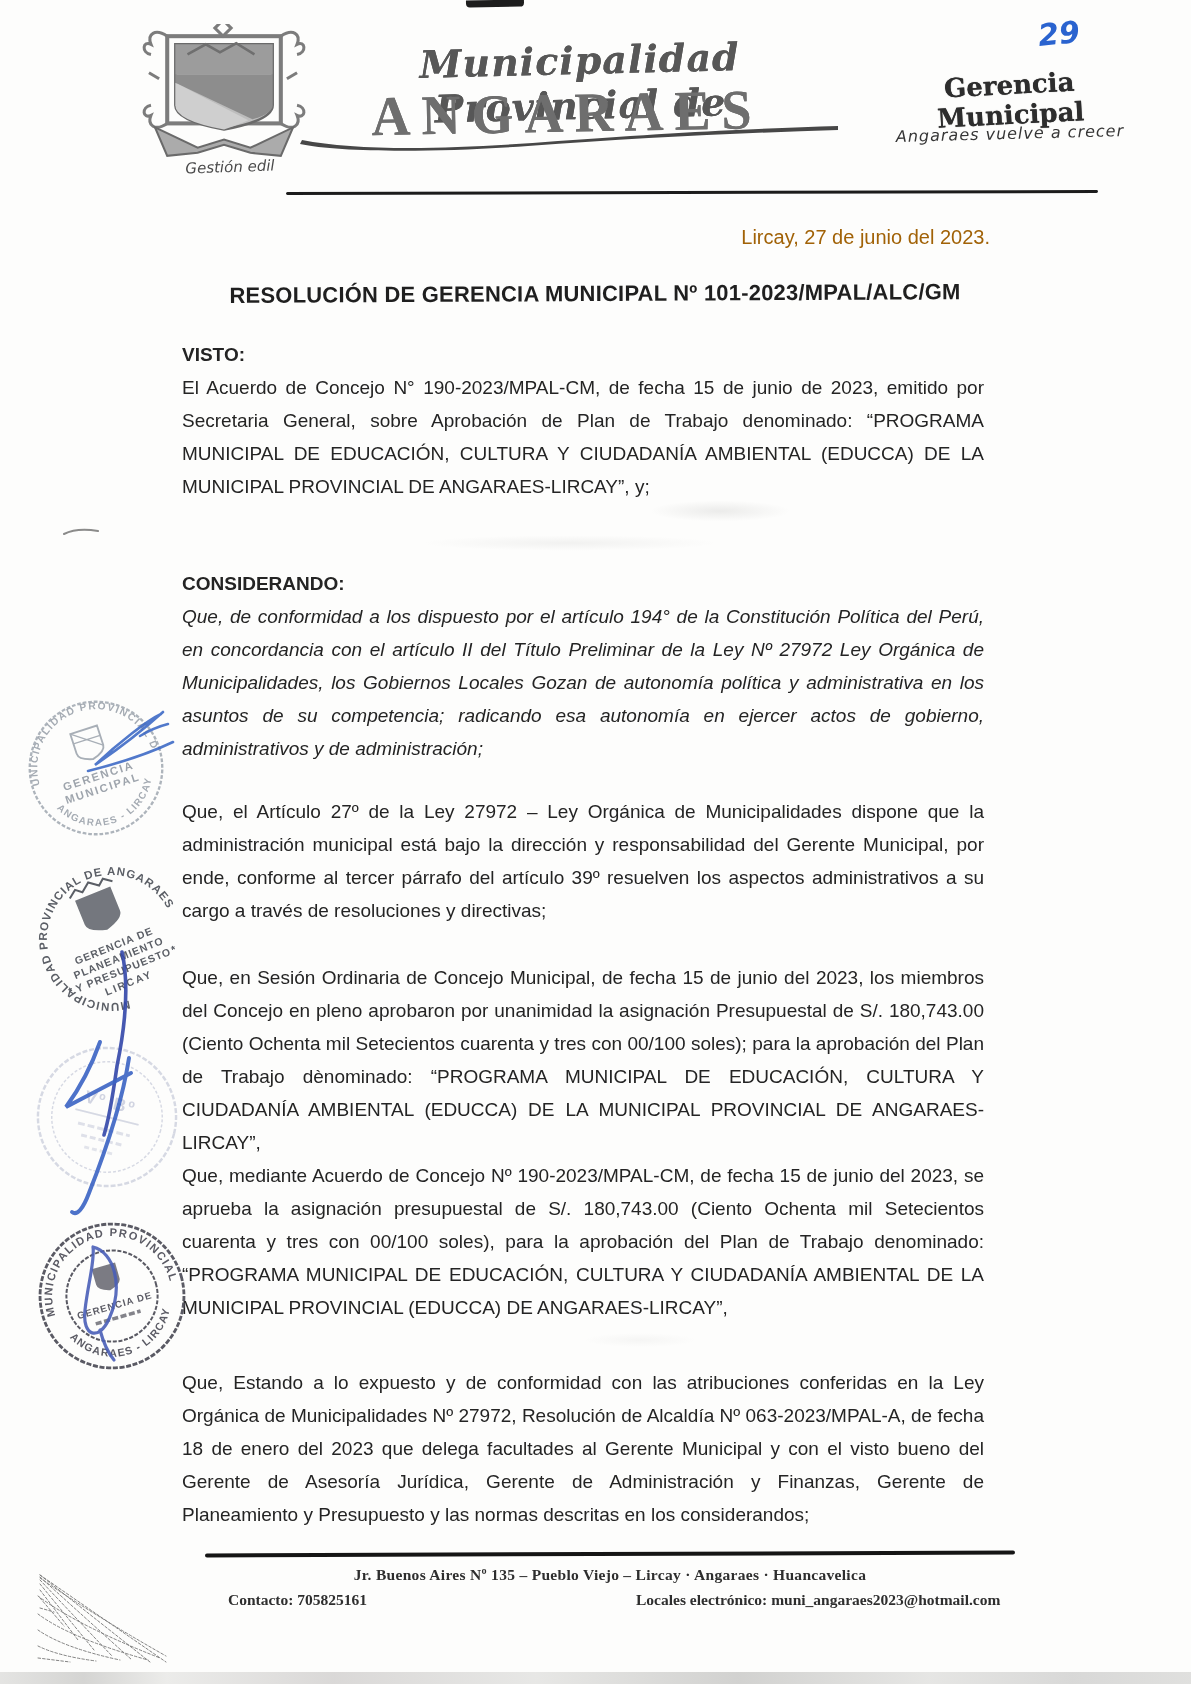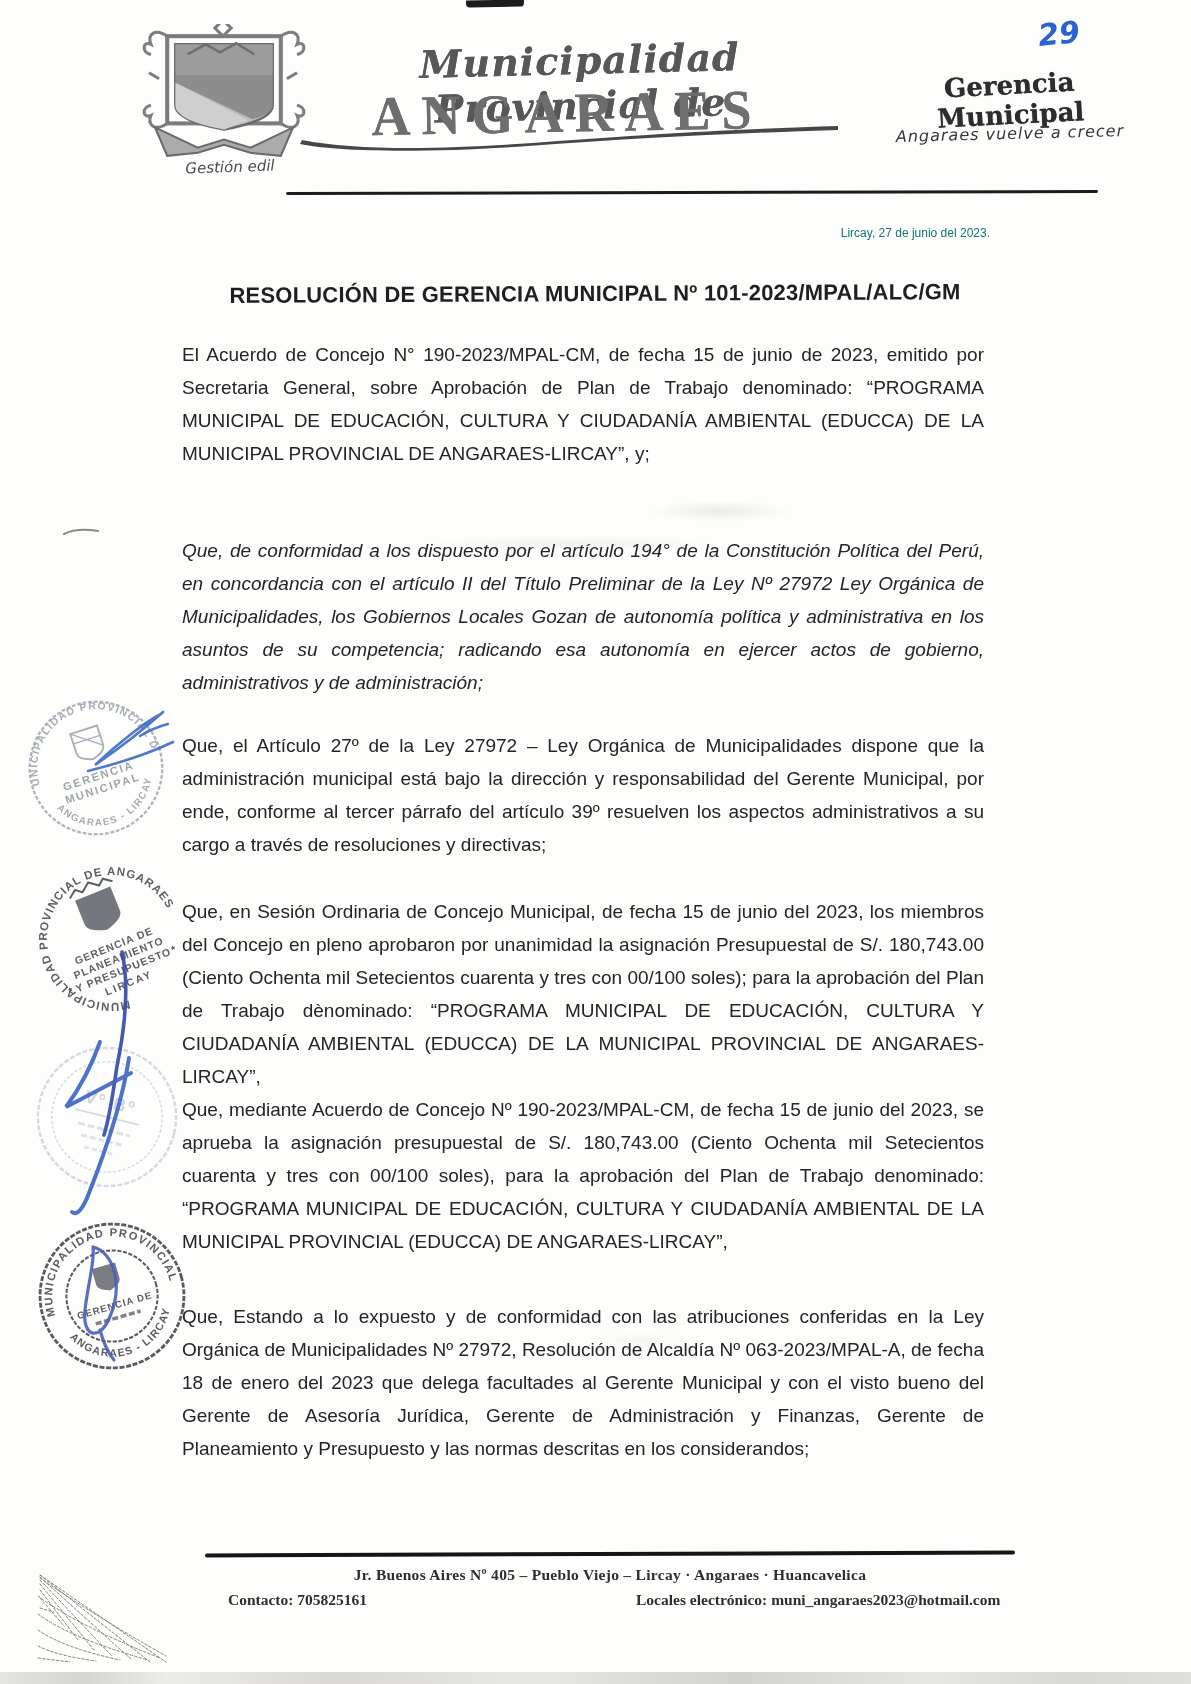--- a/index.html
+++ b/index.html
@@ -24,21 +24,21 @@
     text-shadow:0 0 .7px #2d2d2d;}
   .dept-slogan{position:absolute;left:890px;top:124px;width:240px;text-align:center;
     font:italic 16px "DejaVu Sans",sans-serif;color:#363636;letter-spacing:1px;
     transform:rotate(-1.5deg);}
   .page-number{position:absolute;left:1038px;top:16px;
     font:italic 700 30px "DejaVu Sans",sans-serif;color:#2a63cf;transform:rotate(-6deg);}
   .header-rule{position:absolute;left:286px;top:191px;width:812px;height:3px;
     background:#1c1c1c;border-radius:2px;transform:rotate(-.15deg);}
   
   .date-line{position:absolute;left:620px;top:226px;width:370px;text-align:right;
-    font-size:12px;color:#0f766e;}
+    font-size:20px;color:#a16207;}
   .doc-title{position:absolute;left:100px;top:281px;width:990px;text-align:center;
     font-weight:700;font-size:22px;color:#1f1f1f;letter-spacing:.2px;transform:rotate(-.3deg);}
   .body-text{position:absolute;left:182px;top:338px;width:802px;
     font-size:19px;line-height:33px;color:#242424;}
   .body-text p{margin:0;text-align:justify;}
   .lbl{font-weight:700;margin:0 0 3px 0;}
   .visto-body{margin:0 0 64px 0 !important;}
   .considerando-lbl{margin:0 0 4px 0;}
   .p1{margin:0 0 30px 0 !important;font-style:italic;}
   .p2{margin:0 0 34px 0 !important;}
@@ -106,21 +106,23 @@
   <div class="dept-title">Gerencia Municipal</div>
   <div class="dept-slogan">Angaraes vuelve a crecer</div>
   <div class="page-number">29</div>
 
   <div class="header-rule"></div>
 
   <div class="date-line">Lircay, 27 de junio del 2023.</div>
   <div class="doc-title">RESOLUCIÓN DE GERENCIA MUNICIPAL Nº 101-2023/MPAL/ALC/GM</div>
 
   <div class="body-text">
+    <p class="lbl">VISTO:</p>
     <p class="visto-body">El Acuerdo de Concejo N° 190-2023/MPAL-CM, de fecha 15 de junio de 2023, emitido por Secretaria General, sobre Aprobación de Plan de Trabajo denominado: “PROGRAMA MUNICIPAL DE EDUCACIÓN, CULTURA Y CIUDADANÍA AMBIENTAL (EDUCCA) DE LA MUNICIPAL PROVINCIAL DE ANGARAES-LIRCAY”, y;</p>
+    <p class="lbl considerando-lbl">CONSIDERANDO:</p>
     <p class="p1">Que, de conformidad a los dispuesto por el artículo 194° de la Constitución Política del Perú, en concordancia con el artículo II del Título Preliminar de la Ley Nº 27972 Ley Orgánica de Municipalidades, los Gobiernos Locales Gozan de autonomía política y administrativa en los asuntos de su competencia; radicando esa autonomía en ejercer actos de gobierno, administrativos y de administración;</p>
     <p class="p2">Que, el Artículo 27º de la Ley 27972 – Ley Orgánica de Municipalidades dispone que la administración municipal está bajo la dirección y responsabilidad del Gerente Municipal, por ende, conforme al tercer párrafo del artículo 39º resuelven los aspectos administrativos a su cargo a través de resoluciones y directivas;</p>
     <p class="p3">Que, en Sesión Ordinaria de Concejo Municipal, de fecha 15 de junio del 2023, los miembros del Concejo en pleno aprobaron por unanimidad la asignación Presupuestal de S/. 180,743.00 (Ciento Ochenta mil Setecientos cuarenta y tres con 00/100 soles); para la aprobación del Plan de Trabajo dènominado: “PROGRAMA MUNICIPAL DE EDUCACIÓN, CULTURA Y CIUDADANÍA AMBIENTAL (EDUCCA) DE LA MUNICIPAL PROVINCIAL DE ANGARAES-LIRCAY”,</p>
     <p class="p4">Que, mediante Acuerdo de Concejo Nº 190-2023/MPAL-CM, de fecha 15 de junio del 2023, se aprueba la asignación presupuestal de S/. 180,743.00 (Ciento Ochenta mil Setecientos cuarenta y tres con 00/100 soles), para la aprobación del Plan de Trabajo denominado: “PROGRAMA MUNICIPAL DE EDUCACIÓN, CULTURA Y CIUDADANÍA AMBIENTAL DE LA MUNICIPAL PROVINCIAL (EDUCCA) DE ANGARAES-LIRCAY”,</p>
     <p class="p5">Que, Estando a lo expuesto y de conformidad con las atribuciones conferidas en la Ley Orgánica de Municipalidades Nº 27972, Resolución de Alcaldía Nº 063-2023/MPAL-A, de fecha 18 de enero del 2023 que delega facultades al Gerente Municipal y con el visto bueno del Gerente de Asesoría Jurídica, Gerente de Administración y Finanzas, Gerente de Planeamiento y Presupuesto y las normas descritas en los considerandos;</p>
   </div>
 
   <svg id="stamp1" class="stamp" viewBox="0 0 150 150">
     <defs>
       <path id="s1top" d="M 12,75 A 63,63 0 0 1 138,75"></path>
@@ -216,21 +218,21 @@
         <path d="M 38,1596 Q 78,1626 160,1658"></path>
         <path d="M 38,1614 Q 70,1638 148,1660"></path>
         <path d="M 38,1630 Q 64,1648 120,1660"></path>
         <path d="M 38,1646 Q 58,1656 96,1661"></path>
         <path d="M 38,1658 L 70,1662"></path>
       </g>
     </g>
   </svg>
 
   <div class="footer-rule"></div>
-  <div class="footer-address">Jr. Buenos Aires Nº 405 – Pueblo Viejo – Lircay · Angaraes · Huancavelica</div>
+  <div class="footer-address">Jr. Buenos Aires Nº 135 – Pueblo Viejo – Lircay · Angaraes · Huancavelica</div>
   <div class="footer-contact">Contacto: 705825161</div>
   <div class="footer-email">Locales electrónico: muni_angaraes2023@hotmail.com</div>
 
   <div class="streak-top"></div>
   <div class="streak-bottom"></div>
   <div class="smudge sm1"></div>
   <div class="smudge sm2"></div>
   <div class="smudge sm3"></div>
 
 </div>

